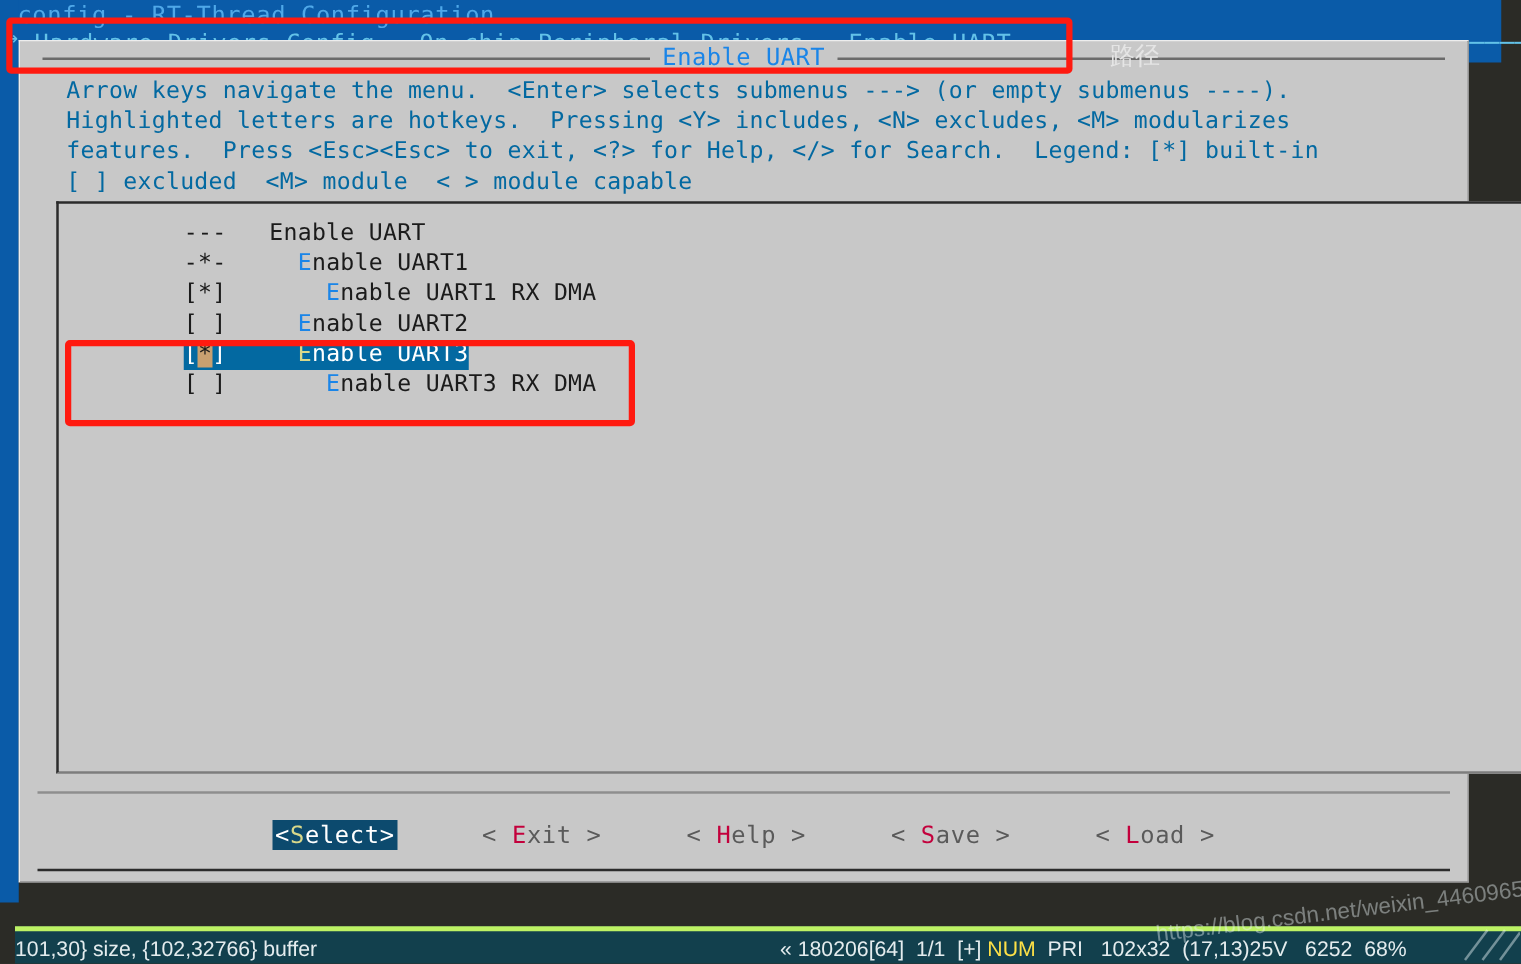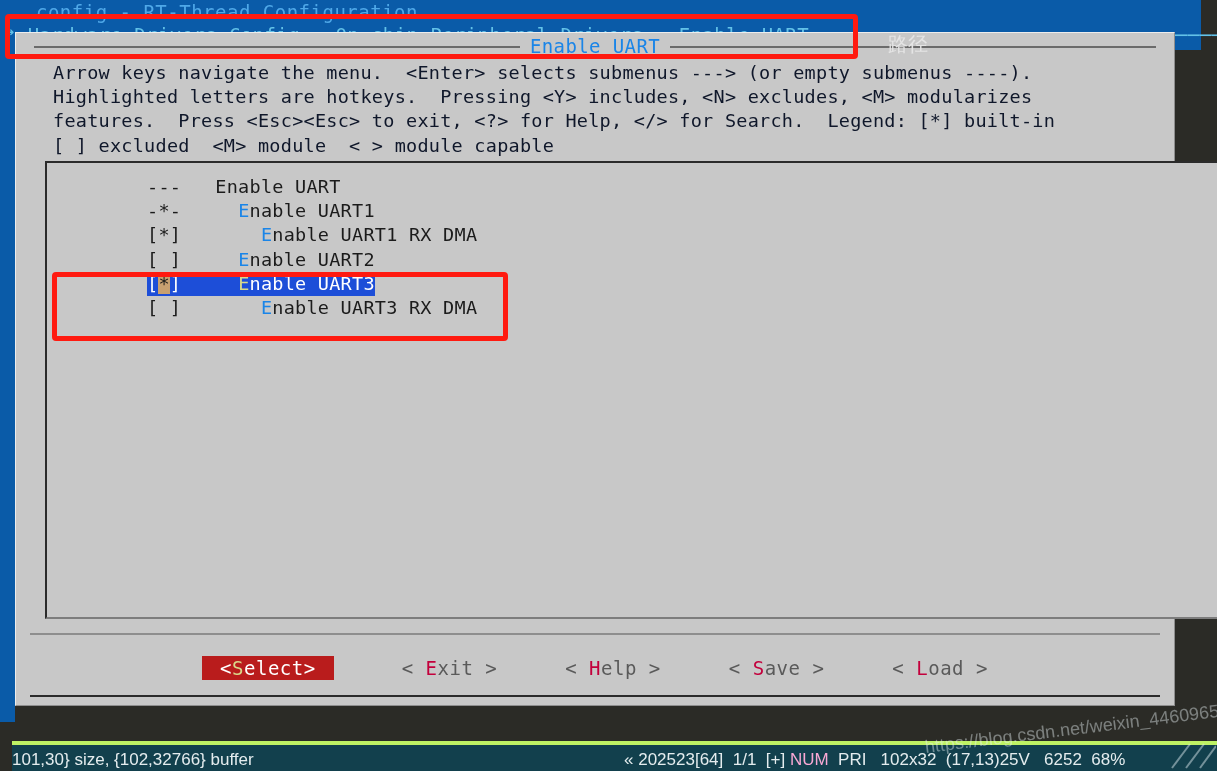--- a/index.html
+++ b/index.html
@@ -28,21 +28,21 @@
   }
   .term-left-strip {
     position: absolute;
     left: 0; top: 0;
     width: 15px; height: 722px;
     background: #0a5ba8;
   }
 
   .win-title {
     position: absolute;
-    left: 24px; top: 1px;
+    left: 2px; top: 1px;
     font-size: 19px;
     letter-spacing: 0.5px;
     color: #4fa8e8;
     white-space: nowrap;
   }
 
   .breadcrumb {
     position: absolute;
     left: 4px; top: 22px;
     width: 1180px;
@@ -87,21 +87,21 @@
     color: #1a85e8;
     letter-spacing: 0.4px;
     white-space: nowrap;
   }
 
   .help-block {
     position: absolute;
     left: 37px; top: 28px;
     font-size: 18.5px;
     line-height: 24.2px;
-    color: #0f172a;
+    color: #0369a1;
     letter-spacing: 0.25px;
     white-space: pre;
   }
 
   
   .menu-box {
     position: absolute;
     left: 29px; top: 128px;
     width: 1194px;
     height: 458px;
@@ -116,21 +116,21 @@
     white-space: pre;
     font-size: 18.5px;
     line-height: 24.2px;
     letter-spacing: 0.25px;
     color: #1b1b1b;
   }
   .menu-row { height: 24.2px; white-space: pre; }
   .menu-row .hot { color: #1a85e8; }
   .menu-row.selected {
     display: inline-block;
-    background: #1d4ed8;
+    background: #0369a1;
     color: #ffffff;
   }
   .menu-row.selected .hot { color: #d8d88a; }
   .menu-row.selected .cursor {
     background: #c8a070;
     color: #1b1b1b;
   }
 
   
   .btn-sep {
@@ -151,23 +151,23 @@
     gap: 68px;
   }
   .btn {
     font-size: 19px;
     letter-spacing: 0.5px;
     color: #5a5a5a;
     white-space: pre;
   }
   .btn .hot { color: #c3003c; }
   .btn.active {
-    background: #b91c1c;
+    background: #0c4a6e;
     color: #ffffff;
-    padding: 1px 18px;
+    padding: 1px 2px;
   }
   .btn.active .hot { color: #d8d88a; }
   .btn-bar-underline {
     position: absolute;
     left: 14px; top: 662px;
     width: 1130px;
     height: 2px;
     background: #2b2b2b;
   }
 
@@ -187,21 +187,21 @@
   .status-left {
     position: absolute;
     left: 0px; top: 5px;
     white-space: nowrap;
   }
   .status-right {
     position: absolute;
     left: 612px; top: 5px;
     white-space: pre;
   }
-  .status-right .dim { color: #f9a8d4; }
+  .status-right .dim { color: #fde047; }
 
   
   .watermark {
     position: absolute;
     left: 925px; top: 737px;
     font-family: "Liberation Sans", sans-serif;
     font-size: 18px;
     color: rgba(235,245,248,0.42);
     white-space: nowrap;
     transform: rotate(-7deg);
@@ -271,21 +271,21 @@
         <div class="btn"><span>&lt; </span><span class="hot">H</span><span>elp</span><span> &gt;</span></div>
         <div class="btn"><span>&lt; </span><span class="hot">S</span><span>ave</span><span> &gt;</span></div>
         <div class="btn"><span>&lt; </span><span class="hot">L</span><span>oad</span><span> &gt;</span></div>
       </div>
     <div class="btn-bar-underline"></div>
 
   </div>
 
   <div class="status-bar">
     <div class="status-left">101,30} size, {102,32766} buffer</div>
-    <div class="status-right"><span>« 202523[64]  1/1  [+] </span><span class="dim">NUM</span><span>  PRI   102x32  (17,13)25V   6252  68%</span></div>
+    <div class="status-right"><span>« 180206[64]  1/1  [+] </span><span class="dim">NUM</span><span>  PRI   102x32  (17,13)25V   6252  68%</span></div>
   </div>
 
   <div class="watermark">https://blog.csdn.net/weixin_44609656</div>
   <svg class="wm-slash" viewBox="0 0 48 28">
     <line x1="4" y1="26" x2="22" y2="2" stroke="#eaf4f7" stroke-width="2"></line>
     <line x1="18" y1="26" x2="36" y2="2" stroke="#eaf4f7" stroke-width="2"></line>
     <line x1="32" y1="26" x2="48" y2="4" stroke="#eaf4f7" stroke-width="2"></line>
   </svg>
 
   <div class="anno-box" id="anno-breadcrumb"></div>

